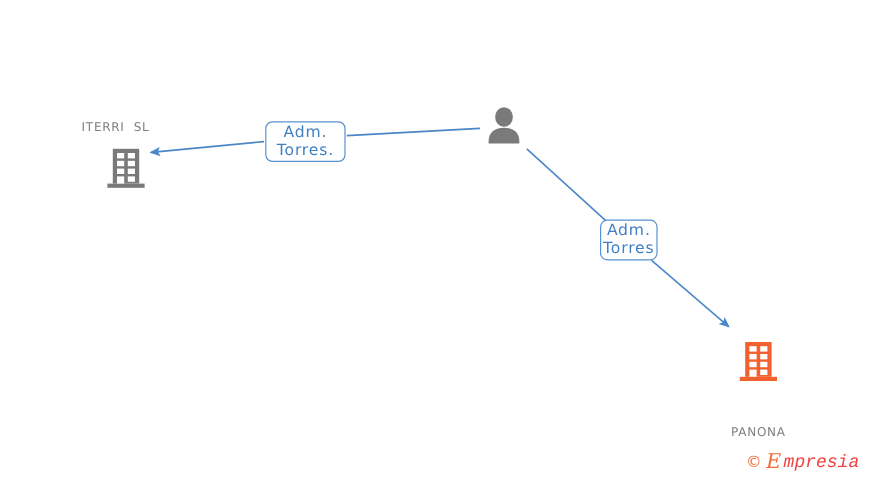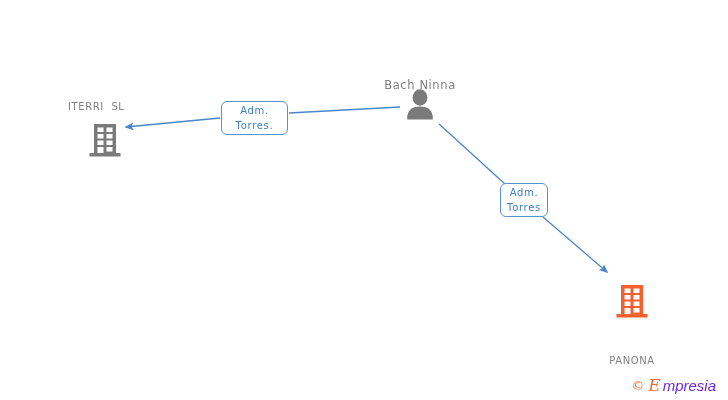--- a/index.html
+++ b/index.html
@@ -65,21 +65,21 @@
     height: 36px;
   }
   
   .rel-box {
     position: absolute;
     box-sizing: border-box;
     background: #ffffff;
     border: 1px solid #5a91d0;
     border-radius: 6px;
     color: #3f7fc4;
-    font-size: 10px;
+    font-size: 13px;
     line-height: 15px;
     letter-spacing: 0.7px;
     text-align: center;
     display: flex;
     flex-direction: column;
     align-items: center;
     justify-content: center;
     white-space: pre;
     box-shadow: 0 0 0 0 rgba(0,0,0,0);
   }
@@ -101,24 +101,24 @@
   }
   #watermark .wm-e {
     font-family: "DejaVu Serif", "Liberation Serif", serif;
     font-style: italic;
     font-size: 17px;
     color: #f26c36;
     line-height: 1;
     margin-right: -2px;
   }
   #watermark .wm-rest {
-    font-family: Liberation Sans, sans-serif;
+    font-family: Liberation Mono, monospace;
     font-style: italic;
     font-size: 15px;
-    color: #6d28d9;
+    color: #ef4444;
     line-height: 1;
   }
 </style>
 </head>
 <body>
 
 <div id="diagram-canvas">
 
   <svg class="edge-layer" viewBox="0 0 728 400" width="728" height="400" xmlns="http://www.w3.org/2000/svg">
     <defs>
@@ -160,21 +160,20 @@
     </svg>
   </div>
 
   <div class="rel-box" style="left:221px; top:101px; width:67px; height:34px;">
     <span>Adm.</span>
     <span>Torres.</span>
   </div>
 
   <div class="node" style="left:0; top:0; width:0; height:0;">
     <div class="person-label" style="left:320px; top:48px;">
-      <div>Bach Ninna</div>
     </div>
 
     <svg class="person-icon" style="left:403px; top:88px;" viewBox="0 0 34 36" xmlns="http://www.w3.org/2000/svg">
 
       <ellipse cx="17" cy="9.5" rx="7.4" ry="8.2" fill="#7a7a7a"></ellipse>
 
       <path d="M 17 18.5
                C 8.5 18.5 4.2 23.2 4.2 29.8
                L 4.2 31.5 L 29.8 31.5 L 29.8 29.8
                C 29.8 23.2 25.5 18.5 17 18.5 Z" fill="#7a7a7a"></path>

